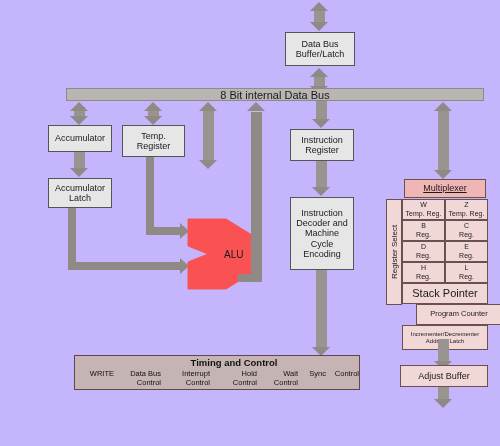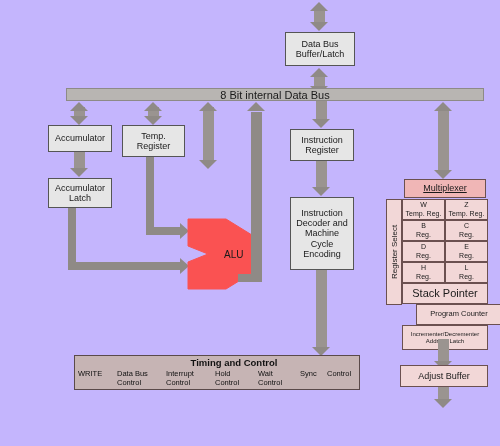--- a/index.html
+++ b/index.html
@@ -42,21 +42,21 @@
     position:absolute;font-size:8px;color:#1a1a1a;
     writing-mode:vertical-rl;transform:rotate(180deg);
     display:flex;align-items:center;justify-content:center;
   }
   .rcell{
     position:absolute;background:#f2d7d7;border:1px solid #6b5050;
     display:flex;align-items:center;justify-content:center;text-align:center;
     font-size:7px;line-height:1.15;color:#1a1a1a;box-sizing:border-box;
   }
   .tc-title{position:absolute;font-size:9.5px;font-weight:bold;color:#111;text-align:center;}
-  .tc-item{position:absolute;font-size:7.5px;color:#111;text-align:left;line-height:1.15;}
+  .tc-item{position:absolute;font-size:7.5px;color:#111;text-align:right;line-height:1.15;}
 </style>
 </head>
 <body>
 
 <div id="stage">
 
   <div class="ah-up" style="left:310px;top:2px;"></div>
   <div class="bar" style="left:314px;top:11px;width:11px;height:11px;"></div>
   <div class="ah-dn" style="left:310px;top:22px;"></div>
 

